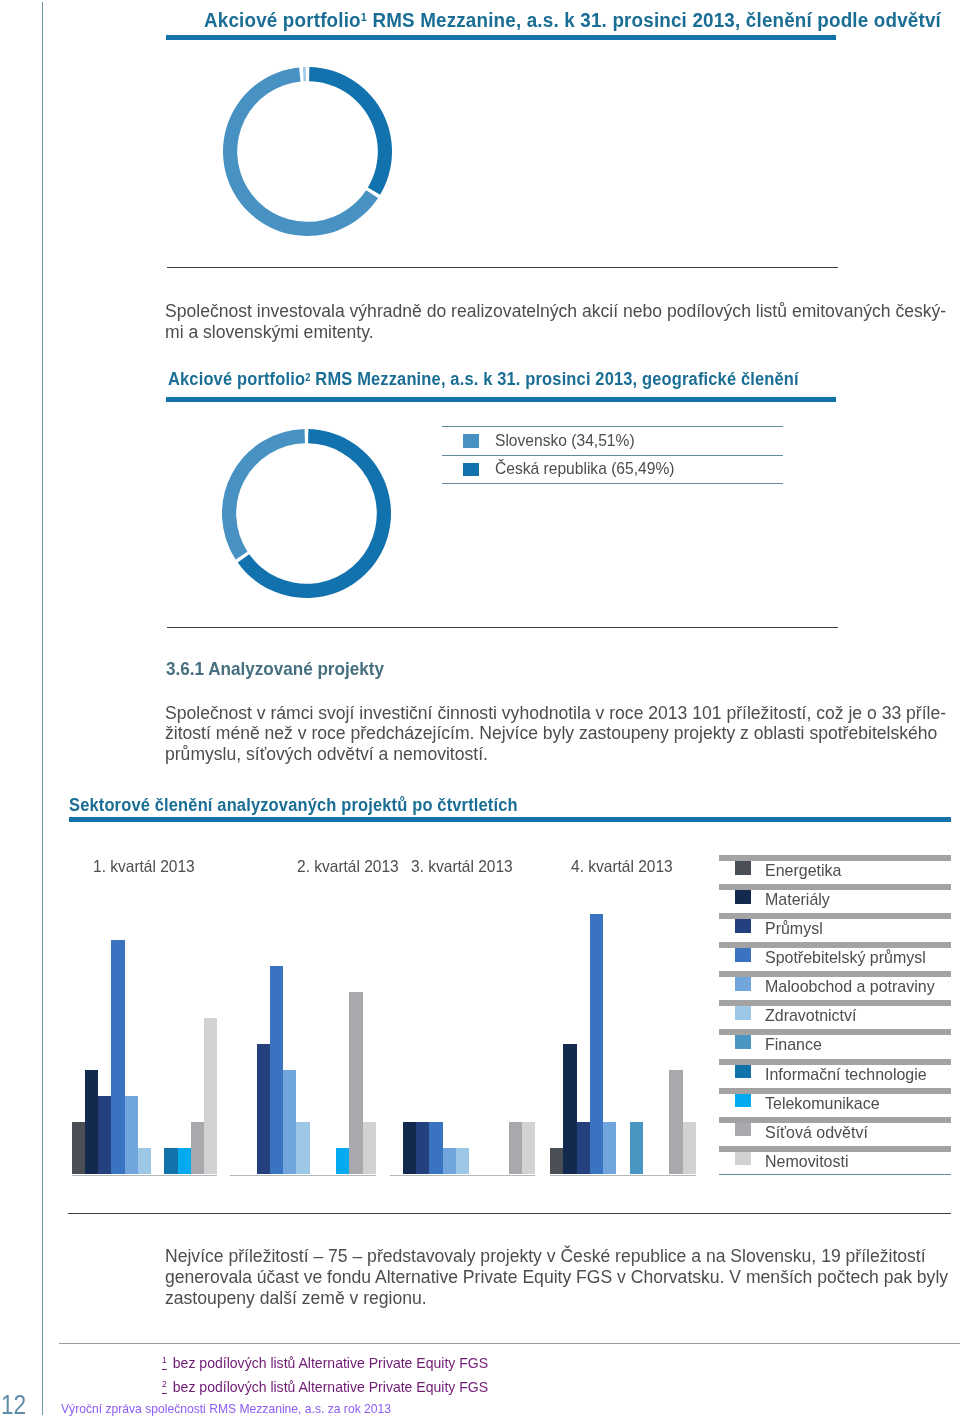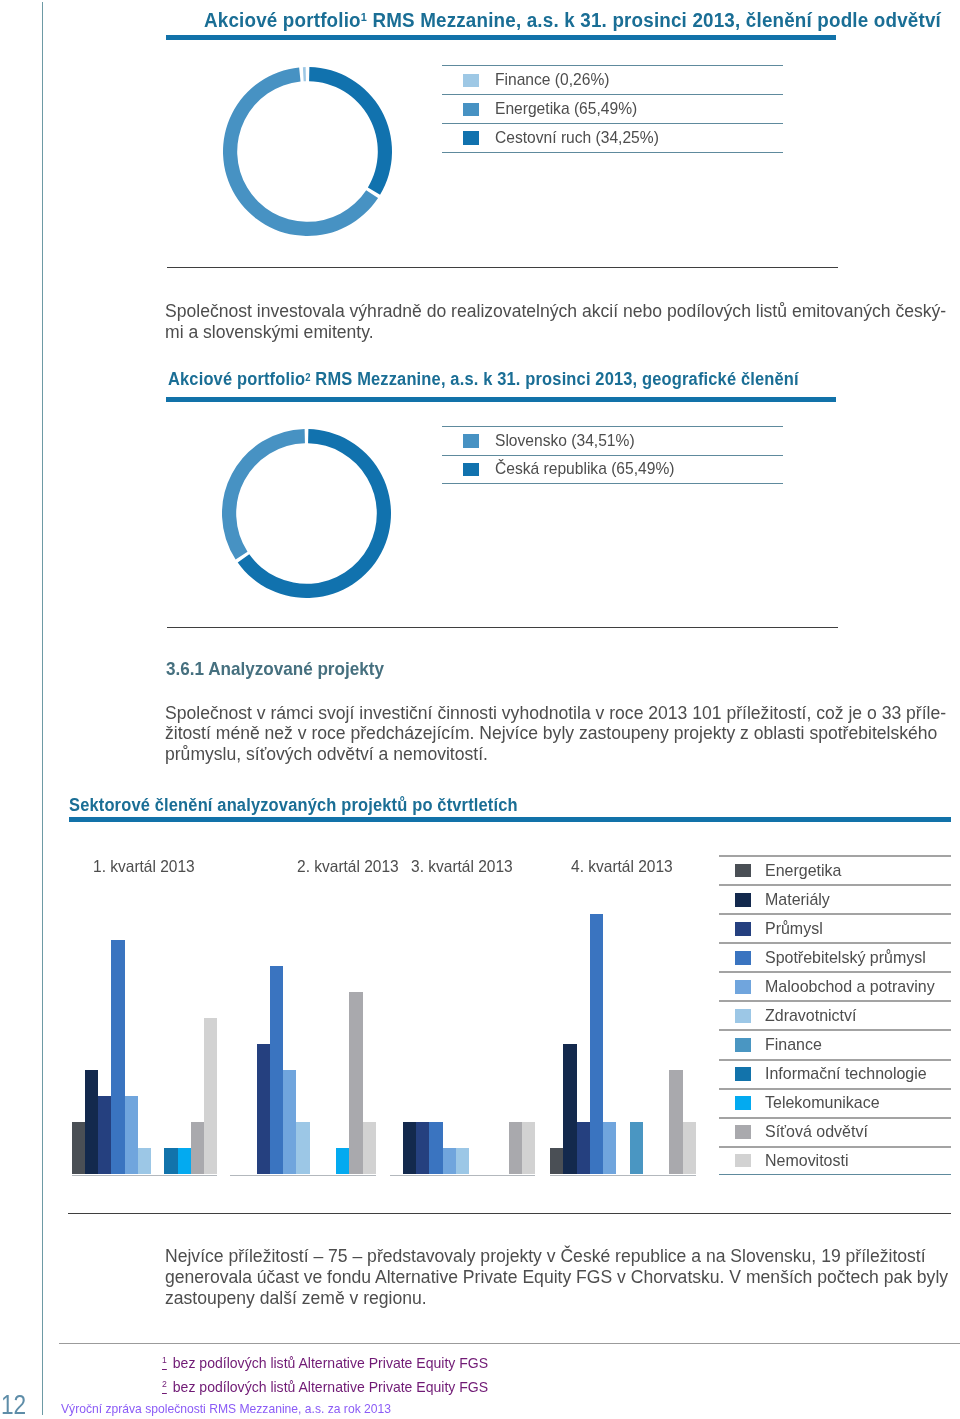--- a/index.html
+++ b/index.html
@@ -33,22 +33,22 @@
   
   .legend { position:absolute; }
   .legend .row { position:relative; display:flex; align-items:center;
                  border-top:1px solid #5e8a9d; height:29.05px; }
   .legend .row:last-child { border-bottom:1px solid #5e8a9d; }
   .legend .sw { width:15.5px; height:13.5px; margin-left:21px; flex:0 0 auto; }
   .legend .lbl { margin-left:16.5px; color:#4d4d4d; white-space:nowrap; }
 
   
   .blegend { position:absolute; }
-  .blegend .row { position:relative; display:flex; align-items:center;
-                  border-top:2px solid #a3a3a3; height:29.05px; }
+  .blegend .row { position:relative; display:flex; 
+                  border-top:6px solid #a3a3a3; height:29.05px; }
   .blegend .row:last-child { border-bottom:1px solid #5e8a9d; }
   .blegend .sw { width:15.5px; height:13.5px; margin-left:16px; flex:0 0 auto; }
   .blegend .lbl { margin-left:14.3px; color:#4d4d4d; white-space:nowrap; }
 
   
   .barchart { position:absolute; }
   .qlabel { position:absolute; color:#4d4d4d; white-space:nowrap; }
   .bar { position:absolute; }
   .baseline { position:absolute; height:1px; background:#b3b8bd; }
 
@@ -68,34 +68,20 @@
     <span class="sx"><span>Akciové portfolio</span><sup>1</sup><span> RMS Mezzanine, a.s. k 31. prosinci 2013, členění podle odvětví</span></span>
   </div>
   <div class="hdrule" style="left:166px; top:34.7px; width:670px; height:5px;"></div>
 
   <svg id="donut1" style="position:absolute; left:223px; top:66.5px;" width="169" height="169" viewBox="0 0 169 169">
       <path d="M86.380 0.021A84.5 84.5 0 0 1 157.057 127.810L144.864 120.531A70.3 70.3 0 0 0 86.064 14.217Z" fill="#1172ae"></path>
       <path d="M155.058 130.995A84.5 84.5 0 1 1 76.134 0.415L77.540 14.545A70.3 70.3 0 1 0 143.201 123.181Z" fill="#4792c3"></path>
       <path d="M79.883 0.126A84.5 84.5 0 0 1 82.620 0.021L82.936 14.217A70.3 70.3 0 0 0 80.659 14.305Z" fill="#9ec8e5"></path>
     </svg>
 
-  <div class="legend" id="legend1" style="left:442px; top:65.4px; width:341px; font-size:16.6px;">
-      <div class="row">
-        <span class="sw" style="background: rgb(158, 200, 229);"></span>
-        <span class="lbl"><span class="sx">Finance (0,26%)</span></span>
-      </div>
-      <div class="row">
-        <span class="sw" style="background: rgb(71, 146, 195);"></span>
-        <span class="lbl"><span class="sx">Energetika (65,49%)</span></span>
-      </div>
-      <div class="row">
-        <span class="sw" style="background: rgb(17, 114, 174);"></span>
-        <span class="lbl"><span class="sx">Cestovní ruch (34,25%)</span></span>
-      </div>
-    </div>
 
   <div class="thinrule" style="left:167px; top:267px; width:671px;"></div>
 
   <div class="para" id="para1" style="left:165px; top:300.8px; font-size:18.7px; line-height:20.8px;">
       <div style="white-space: nowrap;"><span class="sx">Společnost investovala výhradně do realizovatelných akcií nebo podílových listů emitovaných český-</span></div>
       <div style="white-space: nowrap;"><span class="sx">mi a slovenskými emitenty.</span></div>
     </div>
 
   <div class="hd" style="left:168px; top:369px; font-size:17.5px;">
     <span class="sx"><span>Akciové portfolio</span><sup>2</sup><span> RMS Mezzanine, a.s. k 31. prosinci 2013, geografické členění</span></span>

